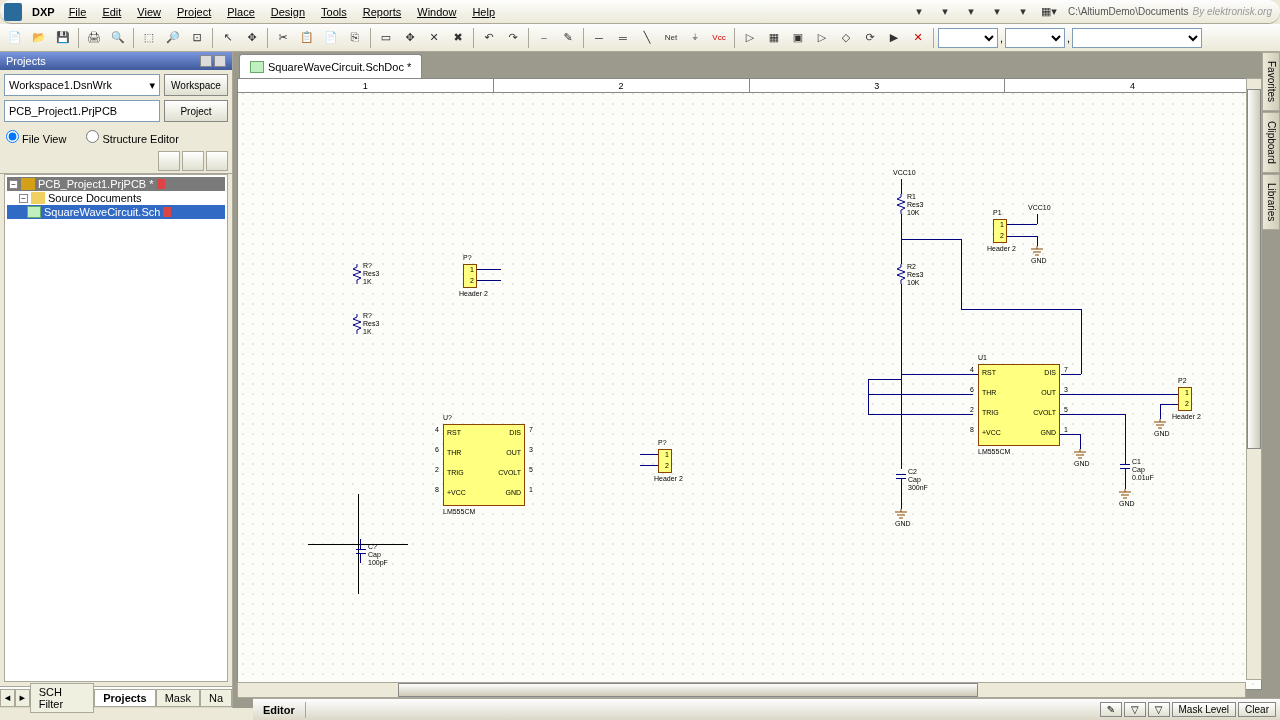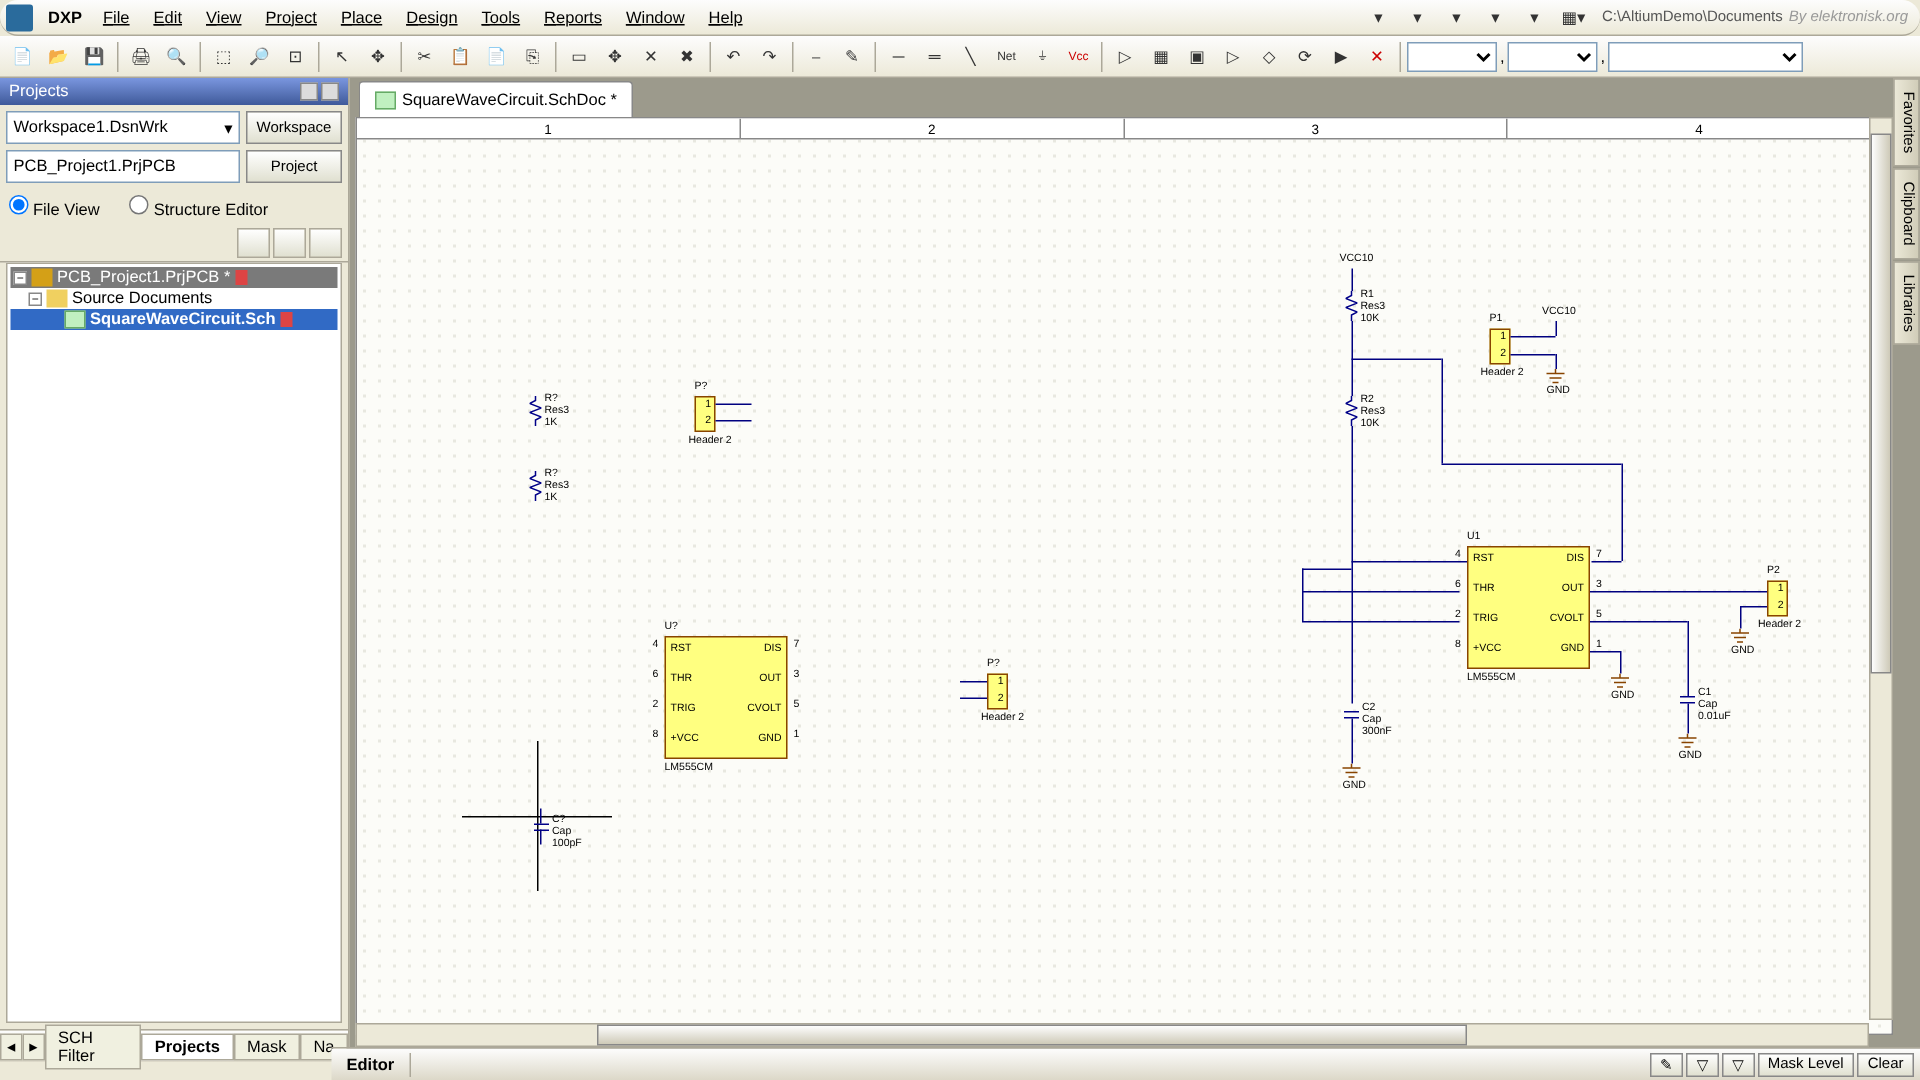--- a/index.html
+++ b/index.html
@@ -28,21 +28,21 @@
 .wscombo { flex: 1; height: 22px; border: 1px solid #7f9db9; background: #fff; padding: 2px 4px; display: flex; align-items: center; }
 .wsbtn { width: 64px; height: 22px; background: linear-gradient(#fff,#e0e0d0); border: 1px solid #888; font-size: 10px; cursor: pointer; }
 .viewopts { display: flex; gap: 20px; padding: 4px 6px; align-items: center; }
 .viewopts input { margin-right: 3px; }
 .iconrow { display: flex; justify-content: flex-end; gap: 2px; padding: 2px 4px; border-bottom: 1px solid #aca899; }
 .minibtn { width: 22px; height: 20px; border: 1px solid #aca899; background: linear-gradient(#fff,#e0e0d0); cursor: pointer; }
 
 .tree { flex: 1; background: #fff; border: 1px solid #aca899; margin: 0 4px 4px 4px; overflow: auto; padding: 2px; }
 .tnode { display: flex; align-items: center; gap: 3px; padding: 1px 2px; white-space: nowrap; }
 .tnode.l1 { padding-left: 12px; }
-.tnode.l2 { padding-left: 36px; font-weight: bold; }
+.tnode.l2 { padding-left: 20px; }
 .tnode.sel { background: #316ac5; color: #fff; }
 .tnode.root { background: #7a7a7a; color: #fff; }
 .expander { width: 9px; height: 9px; border: 1px solid #888; font-size: 8px; line-height: 7px; text-align: center; background: #fff; color: #000; }
 .ficon { width: 14px; height: 12px; }
 .ficon.prj { background: #d4a017; }
 .ficon.fold { background: #f0d060; }
 .ficon.doc { background: #c0f0c0; border: 1px solid #6a6; }
 .docflag { width: 8px; height: 10px; background: #d44; }
 
 .bottombar { height: 22px; background: linear-gradient(#fdfdfd, #dcd8c8); border-top: 1px solid #aca899; display: flex; align-items: center; }
@@ -71,21 +71,21 @@
 .header { width: 14px; background: #ffff80; border: 1px solid #884400; }
 
 .vtabs { position: absolute; right: 0; top: 52px; width: 18px; display: flex; flex-direction: column; }
 .vtab { writing-mode: vertical-rl; background: linear-gradient(90deg,#ece9d8,#d0ccb8); border: 1px solid #aca899; padding: 8px 2px; font-size: 10px; cursor: pointer; margin-bottom: 1px; }
 
 .vscroll { position: absolute; right: 18px; top: 78px; bottom: 40px; width: 16px; background: #ece9d8; border: 1px solid #aca899; }
 .vscroll .thumb { position: absolute; left: 0; right: 0; top: 10px; height: 360px; background: linear-gradient(90deg,#fdfdfd,#cecab8); border: 1px solid #888; }
 .hscroll { position: absolute; left: 237px; right: 34px; bottom: 22px; height: 16px; background: #ece9d8; border: 1px solid #aca899; }
 .hscroll .thumb { position: absolute; top: 0; bottom: 0; left: 160px; width: 580px; background: linear-gradient(#fdfdfd,#cecab8); border: 1px solid #888; }
 
-.statusbar { position: absolute; left: 221px; right: 0; bottom: 0; height: 22px; background: linear-gradient(#fdfdfd,#dcd8c8); border-top: 1px solid #aca899; display: flex; align-items: center; }
+.statusbar { position: absolute; left: 253px; right: 0; bottom: 0; height: 22px; background: linear-gradient(#fdfdfd,#dcd8c8); border-top: 1px solid #aca899; display: flex; align-items: center; }
 .statusbar .stab { padding: 2px 10px; border-right: 1px solid #aca899; font-weight: bold; }
 .statusbar .right { margin-left: auto; display: flex; gap: 2px; padding-right: 4px; }
 .statusbar .sbtn { padding: 1px 6px; border: 1px solid #888; background: linear-gradient(#fff,#e0e0d0); cursor: pointer; font-size: 10px; }
 
 .cursor-cross { position: absolute; width: 100px; height: 100px; pointer-events: none; }
 .cursor-cross::before,.cursor-cross::after { content: ''; position: absolute; background: #000; }
 .cursor-cross::before { left: 0; right: 0; top: 50%; height: 1px; }
 .cursor-cross::after { top: 0; bottom: 0; left: 50%; width: 1px; }
 </style>
 </head>

